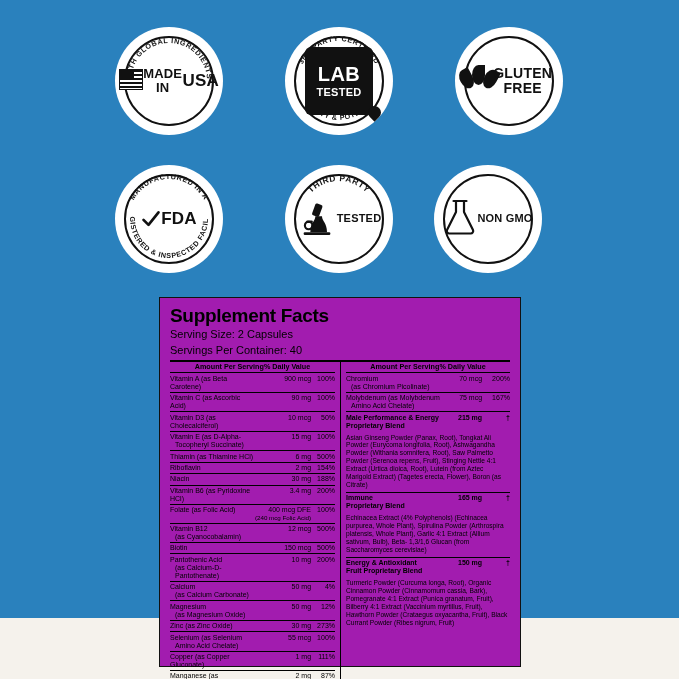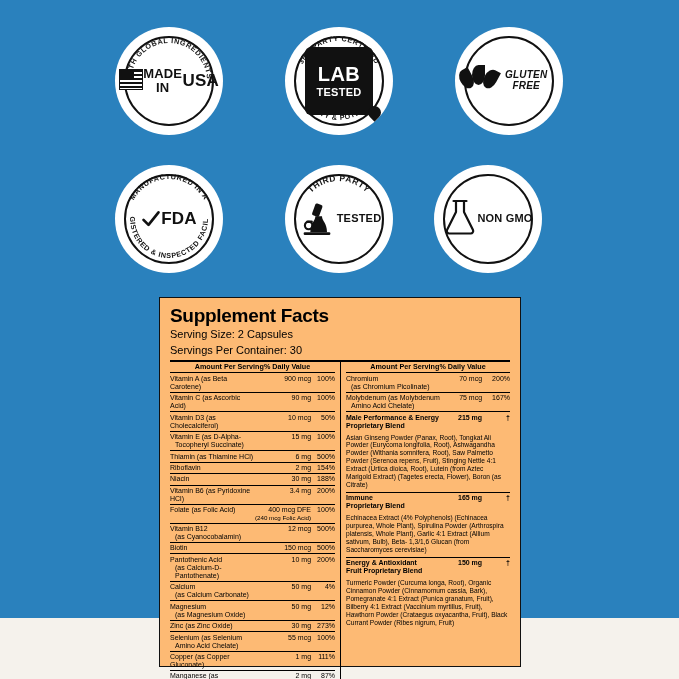--- a/index.html
+++ b/index.html
@@ -206,21 +206,21 @@
     margin-bottom: 5px;
   }
 
   
   .panel {
     position: absolute;
     left: 159px;
     top: 297px;
     width: 362px;
     height: 370px;
-    background: #fdba74;
+    background: #a21caf;
     border: 1px solid #111;
     box-sizing: border-box;
     padding: 8px 10px 6px 10px;
     font-family: "Liberation Sans", sans-serif;
     color: #000;
   }
   .panel-title {
     font-size: 19px;
     font-weight: bold;
     letter-spacing: -0.3px;
@@ -317,21 +317,21 @@
     </div>
 
     <div class="badge" style="left:455px; top:27px;">
       <div class="badge-inner">
         <div class="ring"></div>
         <div class="leaf-icon">
           <div class="leaf a"></div>
           <div class="leaf b"></div>
           <div class="leaf c"></div>
         </div>
-        <div class="badge-main" style="font-size:10px;font-style:italic;">GLUTEN FREE</div>
+        <div class="badge-main" style="font-size:14px;">GLUTEN FREE</div>
       </div>
     </div>
 
     <div class="badge" style="left:115px; top:165px;">
       <svg class="arc-text" viewBox="0 0 108 108">
         <path id="arcFdaTop" d="M 14,54 A 40,40 0 0 1 94,54" fill="none"></path>
         <path id="arcFdaBot" d="M 15,54 A 39,39 0 0 0 93,54" fill="none"></path>
         <text><textPath href="#arcFdaTop" startOffset="50%" text-anchor="middle">MANUFACTURED IN A</textPath></text>
         <text><textPath href="#arcFdaBot" startOffset="50%" text-anchor="middle">REGISTERED &amp; INSPECTED FACILITY</textPath></text>
       </svg>
@@ -371,21 +371,21 @@
         </svg>
         <div class="badge-main" style="font-size:11px;">NON GMO</div>
       </div>
     </div>
 
   </div>
 
   <div class="panel">
     <div class="panel-title">Supplement Facts</div>
     <div class="serving">Serving Size: 2 Capsules</div>
-    <div class="serving">Servings Per Container: 30</div>
+    <div class="serving">Servings Per Container: 40</div>
     <div class="rule-thick"></div>
 
     <div class="cols">
 
       <div class="col left">
         <div class="colhead">
           <span>Amount Per Serving</span>
           <span>% Daily Value</span>
         </div>
         <table class="facts">

